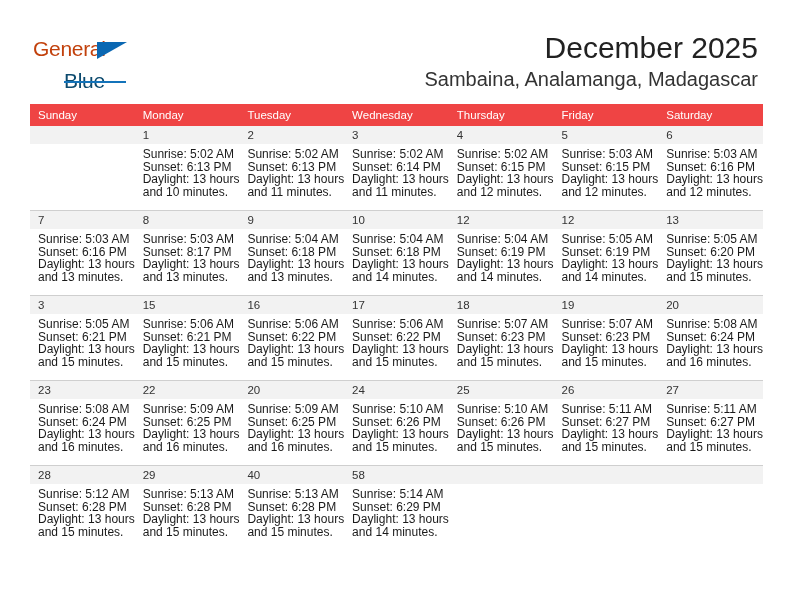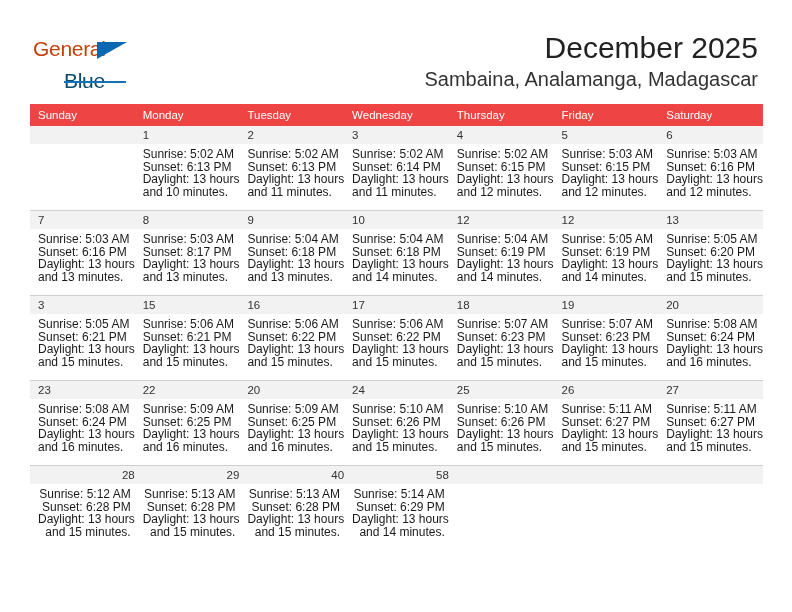--- a/index.html
+++ b/index.html
@@ -144,21 +144,20 @@
     color: #1a1a1a;
   }
   .day-lines div {
     white-space: nowrap;
   }
   tr.week > td {
     border-bottom: 1px solid #cfcfcf;
   }
   tr.week.last > td {
     border-bottom: none;
-    text-align: right;
   }
 </style>
 </head>
 <body>
 
 <div class="page">
 
   <div class="header">
 
     <div class="logo">

